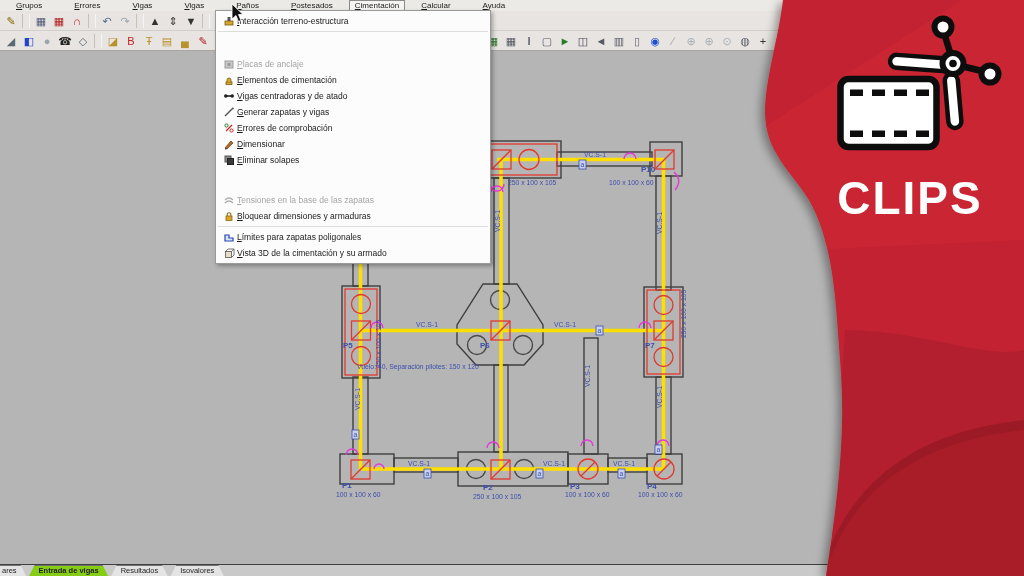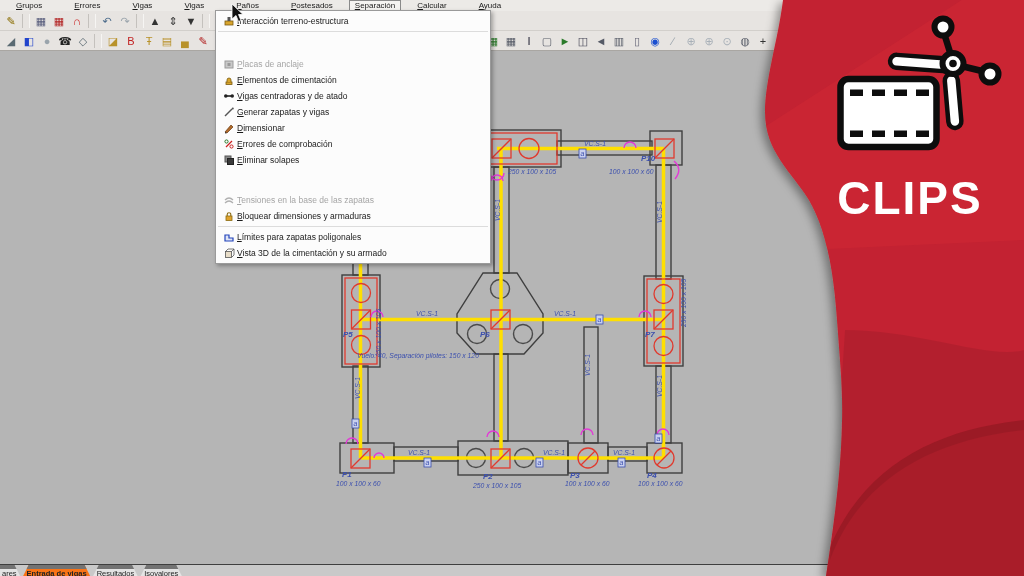--- a/index.html
+++ b/index.html
@@ -14,56 +14,56 @@
   #toolbar1,#toolbar2{position:absolute;left:0;width:100%;height:20px;background:#e7e4e1;
       display:flex;align-items:center;padding-left:2px;box-sizing:border-box;z-index:10;}
   #toolbar1{top:11px;border-bottom:1px solid #d2cfcb;}
   #toolbar2{top:31px;border-bottom:1px solid #a9a6a2;}
   .ticon{width:16px;height:16px;margin:0 1px;display:inline-flex;align-items:center;justify-content:center;
          font-size:11px;line-height:16px;border-radius:2px;}
   .ticon span{pointer-events:none;}
   .tsep{width:6px;height:14px;border-left:1px solid #c4c1bd;border-right:1px solid #f6f5f3;margin:0 2px;}
   .tgap{display:inline-block;height:1px;}
   
-  #canvas{position:absolute;left:0;top:48px;width:1024px;height:514px;background:#b5b5b5;font-style:italic;}
+  #canvas{position:absolute;left:0;top:59px;width:1024px;height:514px;background:#b5b5b5;}
   #plan{position:absolute;left:0;top:0;}
   .pl{font-size:8px;font-weight:bold;fill:#3b4fae;}
   .sz{font-size:6.8px;fill:#3b4fae;}
   
   #dropdown{position:absolute;left:215px;top:10px;width:274px;background:#fcfcfc;
             border:1px solid #9a9a9a;box-shadow:2px 2px 4px rgba(0,0,0,.3);z-index:40;
             font-size:8.5px;color:#1a1a1a;padding:2px 0;}
   .dd-item{display:flex;align-items:center;height:16px;padding:0 6px 0 4px;}
   .dd-item .dicon{width:17px;height:12px;display:inline-flex;align-items:center;justify-content:center;flex:none;}
   .dd-item.disabled{color:#a5a5a5;margin-top:24px;}
   .dd-sep{border-top:1px solid #dcdcdc;margin:2px 2px;}
   
   #tabbar{position:absolute;left:0;top:564px;width:1024px;height:12px;background:#c9c9c9;
           border-top:1px solid #3f3f3f;display:flex;align-items:stretch;font-size:7.5px;z-index:15;}
-  .tab{position:relative;margin-right:2px;padding:0 4px;display:flex;align-items:center;background:#e4e4e4;
-       color:#222;clip-path:polygon(6px 0,calc(100% - 6px) 0,100% 100%,0 100%);border-top:4px solid #737373;}
-  .tab.active{background:#f97316;font-weight:bold;}
+  .tab{position:relative;margin-right:2px;padding:0 10px;display:flex;align-items:flex-start;background:#e4e4e4;
+       color:#222;clip-path:polygon(6px 0,calc(100% - 6px) 0,100% 100%,0 100%);border-top:1px solid #737373;}
+  .tab.active{background:#84cc16;font-weight:bold;}
   .tab.partial{clip-path:polygon(0 0,calc(100% - 6px) 0,100% 100%,0 100%);padding-left:2px;margin-left:0;}
   
   #cursor{position:absolute;left:229px;top:3px;z-index:60;}
   #clips{position:absolute;left:0;top:0;z-index:80;pointer-events:none;}
 </style>
 </head>
 <body>
 
 <div id="app">
 
   <div id="menubar">
       <span class="mitem u">Grupos</span>
       <span class="mitem u">Errores</span>
       <span class="mitem u">Vigas</span>
       <span class="mitem u">Vigas</span>
       <span class="mitem u">Paños</span>
       <span class="mitem u">Postesados</span>
-      <span class="mitem u open">Separación</span>
+      <span class="mitem u open">Cimentación</span>
       <span class="mitem u">Calcular</span>
       <span class="mitem u">Ayuda</span>
     </div>
   <div id="toolbar1">
       <span class="ticon">
         <span style="color: rgb(138, 109, 0);">✎</span>
       </span>
       <span class="tsep"></span>
       <span class="ticon">
         <span style="color: rgb(85, 90, 122);">▦</span>
@@ -369,35 +369,35 @@
           <svg width="12" height="12">
             <line x1="2" y1="10" x2="9" y2="3" stroke="#555" stroke-width="1.4"></line>
             <circle cx="9.8" cy="2.4" r="1" fill="#555"></circle>
           </svg>
         </span>
         <span class="u">Generar zapatas y vigas</span>
       </div>
       <div class="dd-item">
         <span class="dicon">
           <svg width="12" height="12">
-            <path d="M2,10 L8,3 L10,5 L4,11 Z" fill="#b06a2a" stroke="#6a3a10" stroke-width="0.7"></path>
-            <path d="M2,10 L4,11 L2,11.5 Z" fill="#222"></path>
-          </svg>
-        </span>
-        <span class="u">Dimensionar</span>
-      </div>
-      <div class="dd-item">
-        <span class="dicon">
-          <svg width="12" height="12">
             <line x1="3" y1="9" x2="9" y2="3" stroke="#cc2222" stroke-width="1.3"></line>
             <circle cx="3.5" cy="3.5" r="1.6" fill="none" stroke="#2a7a2a" stroke-width="1"></circle>
             <circle cx="8.5" cy="8.5" r="1.6" fill="none" stroke="#cc2222" stroke-width="1"></circle>
           </svg>
         </span>
         <span class="u">Errores de comprobación</span>
+      </div>
+      <div class="dd-item">
+        <span class="dicon">
+          <svg width="12" height="12">
+            <path d="M2,10 L8,3 L10,5 L4,11 Z" fill="#b06a2a" stroke="#6a3a10" stroke-width="0.7"></path>
+            <path d="M2,10 L4,11 L2,11.5 Z" fill="#222"></path>
+          </svg>
+        </span>
+        <span class="u">Dimensionar</span>
       </div>
       <div class="dd-item">
         <span class="dicon">
           <svg width="12" height="12">
             <rect x="2" y="2" width="6" height="6" fill="#8a8a8a" stroke="#555"></rect>
             <rect x="4.5" y="4.5" width="6" height="6" fill="#3a3a3a" stroke="#222"></rect>
           </svg>
         </span>
         <span class="u">Eliminar solapes</span>
       </div>

